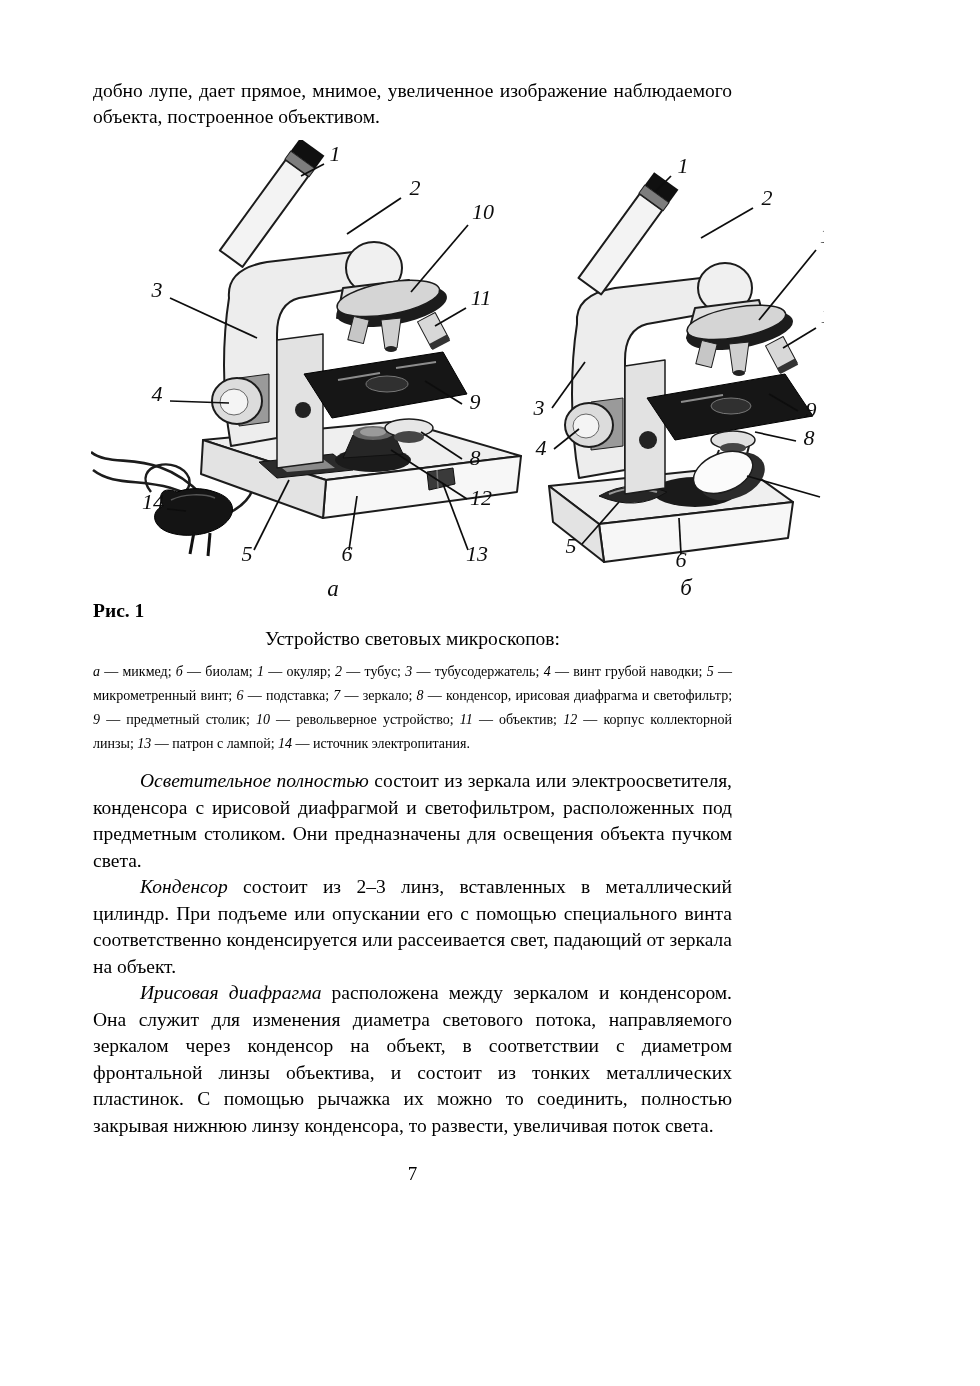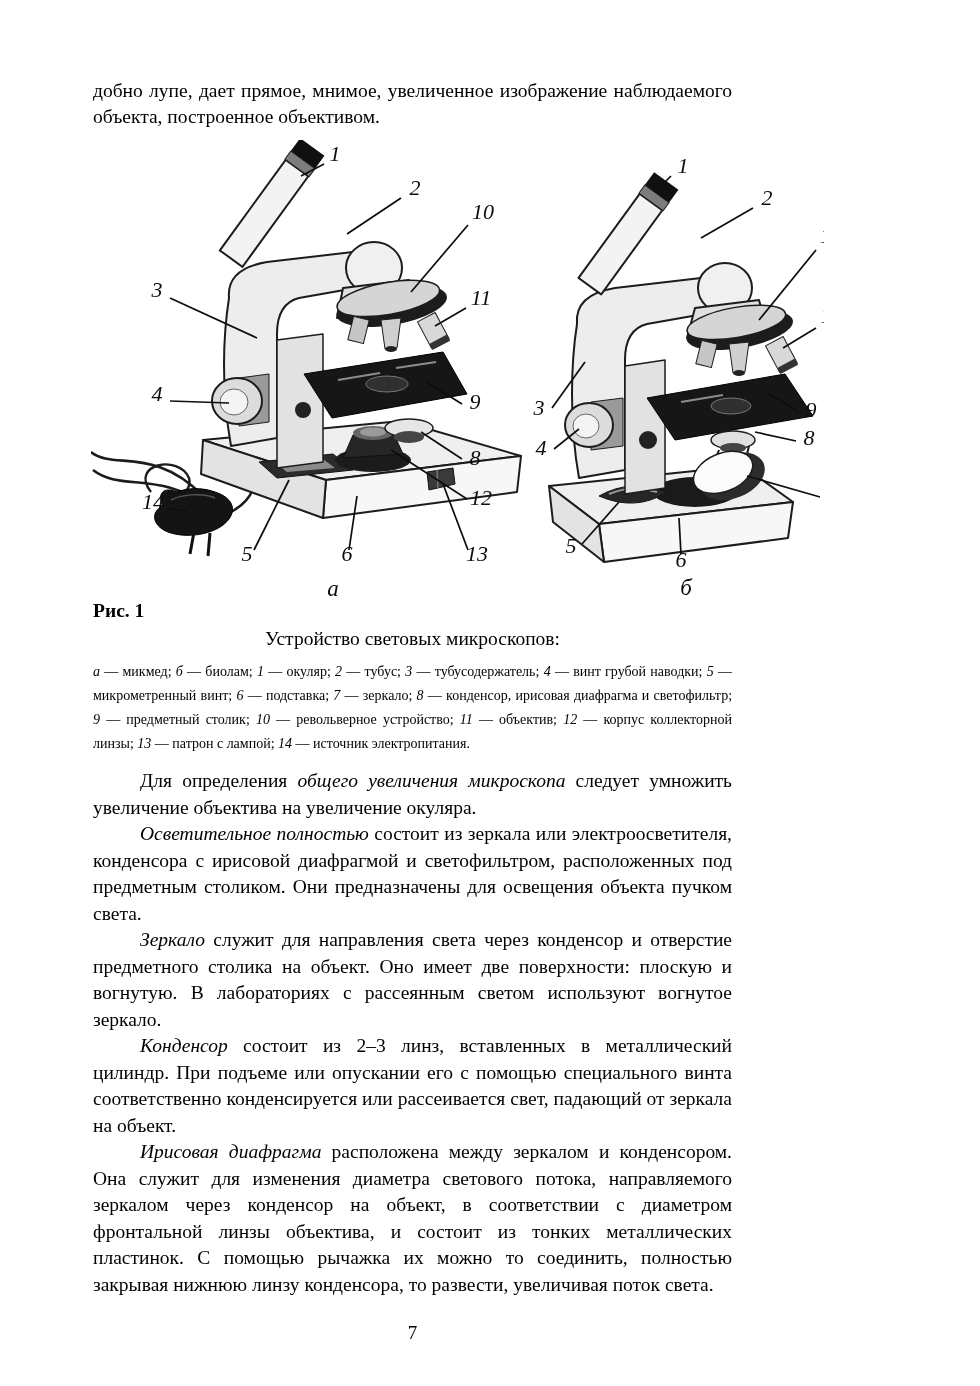--- a/index.html
+++ b/index.html
@@ -255,22 +255,20 @@
       </g>
     </svg>
   </div>
 
   <p class="fig-caption">Рис. 1</p>
   <p class="fig-subtitle">Устройство световых микроскопов:</p>
 
   <p class="legend"><i>а</i>&nbsp;— микмед; <i>б</i>&nbsp;— биолам; <i>1</i>&nbsp;— окуляр; <i>2</i>&nbsp;— тубус; <i>3</i>&nbsp;— тубусодержатель; <i>4</i>&nbsp;— винт грубой наводки; <i>5</i>&nbsp;— микрометренный винт; <i>6</i>&nbsp;— подставка; <i>7</i>&nbsp;— зеркало; <i>8</i>&nbsp;— конденсор, ирисовая диафрагма и светофильтр; <i>9</i>&nbsp;— предметный столик; <i>10</i>&nbsp;— револьверное устройство; <i>11</i>&nbsp;— объектив; <i>12</i>&nbsp;— корпус коллекторной линзы; <i>13</i>&nbsp;— патрон с лампой; <i>14</i>&nbsp;— источник электропитания.</p>
 
   <div>
-      <p class="body-par">Для определения <i>общего увеличения микроскопа</i> следует умножить увеличение объектива на увеличение окуляра.</p>
       <p class="body-par"><i>Осветительное полностью</i> состоит из зеркала или электроосветителя, конденсора с ирисовой диафрагмой и светофильтром, расположенных под предметным столиком. Они предназначены для освещения объекта пучком света.</p>
-      <p class="body-par"><i>Зеркало</i> служит для направления света через конденсор и отверстие предметного столика на объект. Оно имеет две поверхности: плоскую и вогнутую. В лабораториях с рассеянным светом используют вогнутое зеркало.</p>
       <p class="body-par"><i>Конденсор</i> состоит из 2–3 линз, вставленных в металлический цилиндр. При подъеме или опускании его с помощью специального винта соответственно конденсируется или рассеивается свет, падающий от зеркала на объект.</p>
       <p class="body-par"><i>Ирисовая диафрагма</i> расположена между зеркалом и конденсором. Она служит для изменения диаметра светового потока, направляемого зеркалом через конденсор на объект, в соответствии с диаметром фронтальной линзы объектива, и состоит из тонких металлических пластинок. С помощью рычажка их можно то соединить, полностью закрывая нижнюю линзу конденсора, то развести, увеличивая поток света.</p>
     </div>
 
   <p class="page-num">7</p>
 
 </div>
 
 </body></html>

